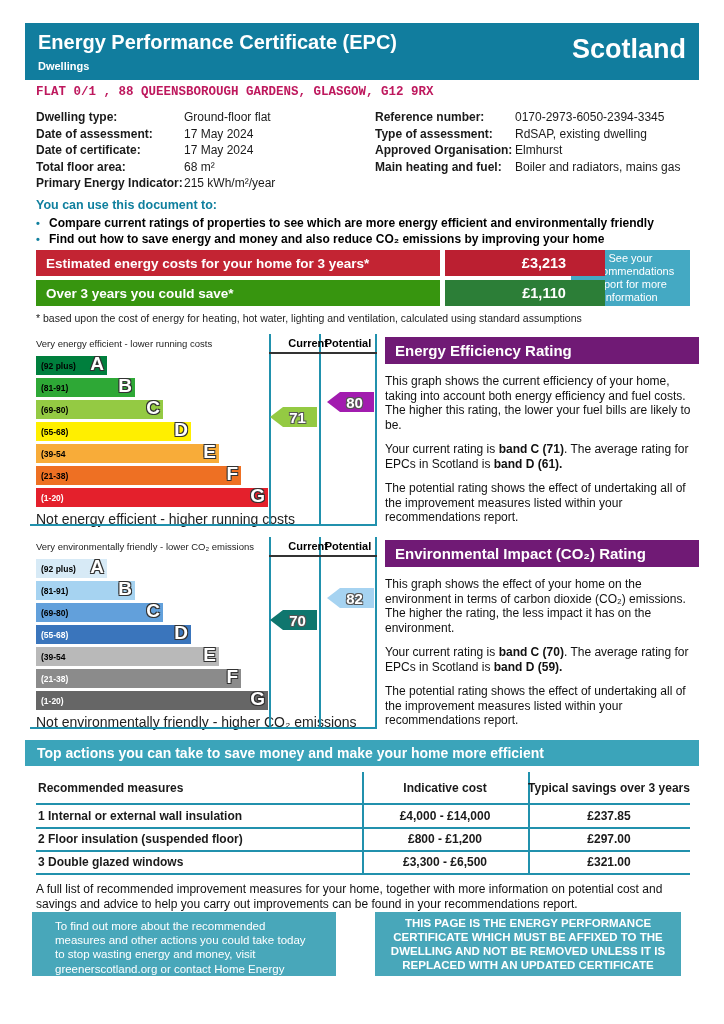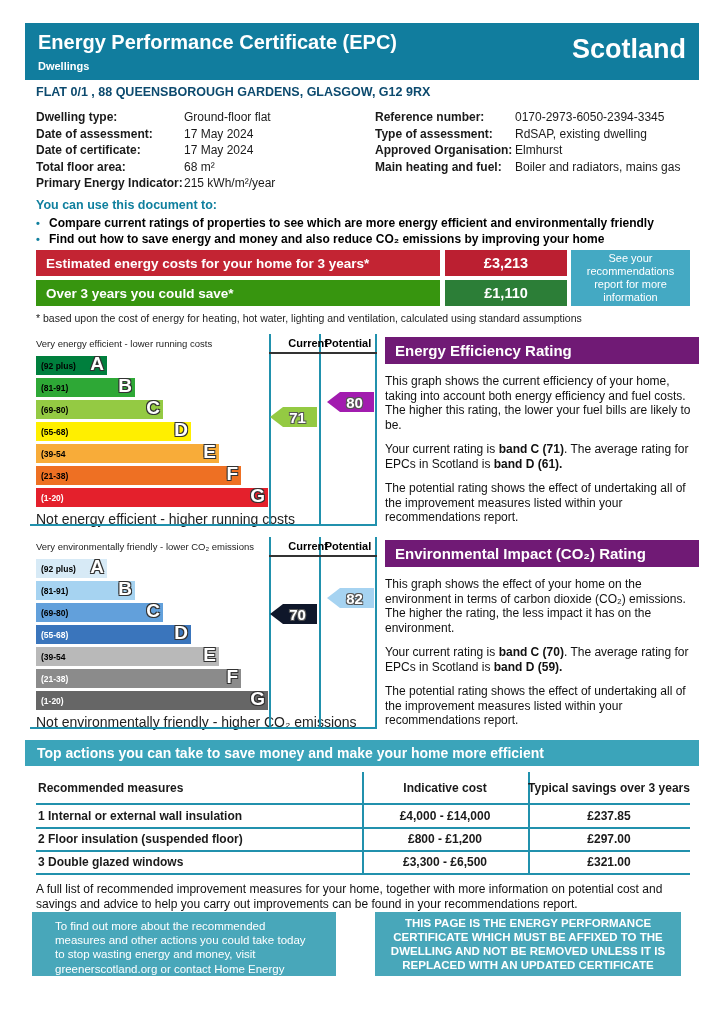--- a/index.html
+++ b/index.html
@@ -5,42 +5,42 @@
   html,body{margin:0;padding:0;background:#fff;}
   .page{position:relative;width:724px;height:1024px;background:#fff;overflow:hidden;
         font-family:"Liberation Sans", sans-serif;color:#1a1a1a;}
 
   
   .header-band{position:absolute;left:25px;top:23px;width:674px;height:57px;background:#117d9e;}
   .header-title{position:absolute;left:13px;top:8px;font-size:20px;font-weight:bold;color:#fff;}
   .header-sub{position:absolute;left:13px;top:37px;font-size:11px;font-weight:bold;color:#fff;}
   .header-region{position:absolute;right:13px;top:11px;font-size:27px;font-weight:bold;color:#fff;}
 
-  .address{position:absolute;left:36px;top:85px;font-size:12.5px;font-weight:bold;color:#0c4a6e;}
+  .address{position:absolute;left:36px;top:85px;font-size:12.5px;font-weight:bold;color:#be185d;font-family:Liberation Mono, monospace;}
 
   
   .details-left{position:absolute;left:36px;top:109px;width:330px;}
   .details-right{position:absolute;left:375px;top:109px;width:324px;}
   .drow{display:flex;font-size:12px;line-height:16.5px;}
   .dlabel{font-weight:bold;flex:0 0 148px;}
   .details-right .dlabel{flex:0 0 140px;}
   .dvalue{flex:1;max-width:178px;}
 
   .usage-heading{position:absolute;left:36px;top:198px;font-size:12.5px;font-weight:bold;color:#0f7f9e;}
   .bullets{position:absolute;left:36px;top:216px;width:650px;}
   .bullet-row{display:flex;font-size:12px;font-weight:bold;line-height:15.5px;color:#000;}
   .bullet-dot{color:#0f7f9e;flex:0 0 13px;font-size:11px;}
 
   
   .costs{position:absolute;left:36px;top:250px;width:654px;height:56px;}
   .cost-row{position:absolute;left:0;height:26px;}
   .cost-label{position:absolute;left:0;top:0;width:404px;height:26px;color:#fff;font-size:13.5px;
               font-weight:bold;display:flex;align-items:center;padding-left:10px;box-sizing:border-box;}
   .cost-value{position:absolute;left:409px;top:0;width:122px;height:26px;color:#fff;font-size:14.5px;
-              font-weight:bold;display:flex;align-items:center;justify-content:center;}
+              font-weight:bold;display:flex;align-items:center;justify-content:center;padding-left:38px;}
   .cost-note{position:absolute;left:535px;top:0;width:119px;height:56px;background:#44a9c3;color:#fff;
              font-size:11px;line-height:13px;display:flex;align-items:center;justify-content:center;
              text-align:center;padding:20px;box-sizing:border-box;}
   .footnote{position:absolute;left:36px;top:312px;font-size:10.5px;color:#222;}
 
   
   .chart{position:absolute;left:30px;width:347px;height:192px;}
   #chart-eff{top:334px;}
   #chart-env{top:537px;}
   .chart .top-label{position:absolute;left:6px;top:4px;font-size:9.5px;color:#222;}
@@ -249,21 +249,21 @@
         <span class="band-letter">G</span>
       </div>
       <div class="bottom-label">Not environmentally friendly - higher CO₂ emissions</div>
       <div class="vline v1"></div>
       <div class="vline v2"></div>
       <div class="vline v3"></div>
       <div class="bottom-line"></div>
       <div class="col-head ch-cur">Current</div>
       <div class="col-head ch-pot">Potential</div>
       <div class="head-underline"></div>
-      <div class="arrow cur" style="background: #0f172a; top: 67px;">70</div>
+      <div class="arrow cur" style="background: #0f766e; top: 73px;">70</div>
       <div class="arrow pot" style="background: rgb(166, 211, 241); top: 51px;">82</div>
     </div>
   <div class="sec-text" id="sec-env">
     <div class="sec-header">Environmental Impact (CO₂) Rating</div>
   <p><span>This graph shows the effect of your home on the environment in terms of carbon dioxide (CO₂) emissions. The higher the rating, the less impact it has on the environment.</span></p>
       <p><span>Your current rating is </span><span class="seg-b">band C (70)</span><span>. The average rating for EPCs in Scotland is </span><span class="seg-b">band D (59).</span></p>
       <p><span>The potential rating shows the effect of undertaking all of the improvement measures listed within your recommendations report.</span></p>
     </div>
 
   <div class="actions-band">Top actions you can take to save money and make your home more efficient</div>

